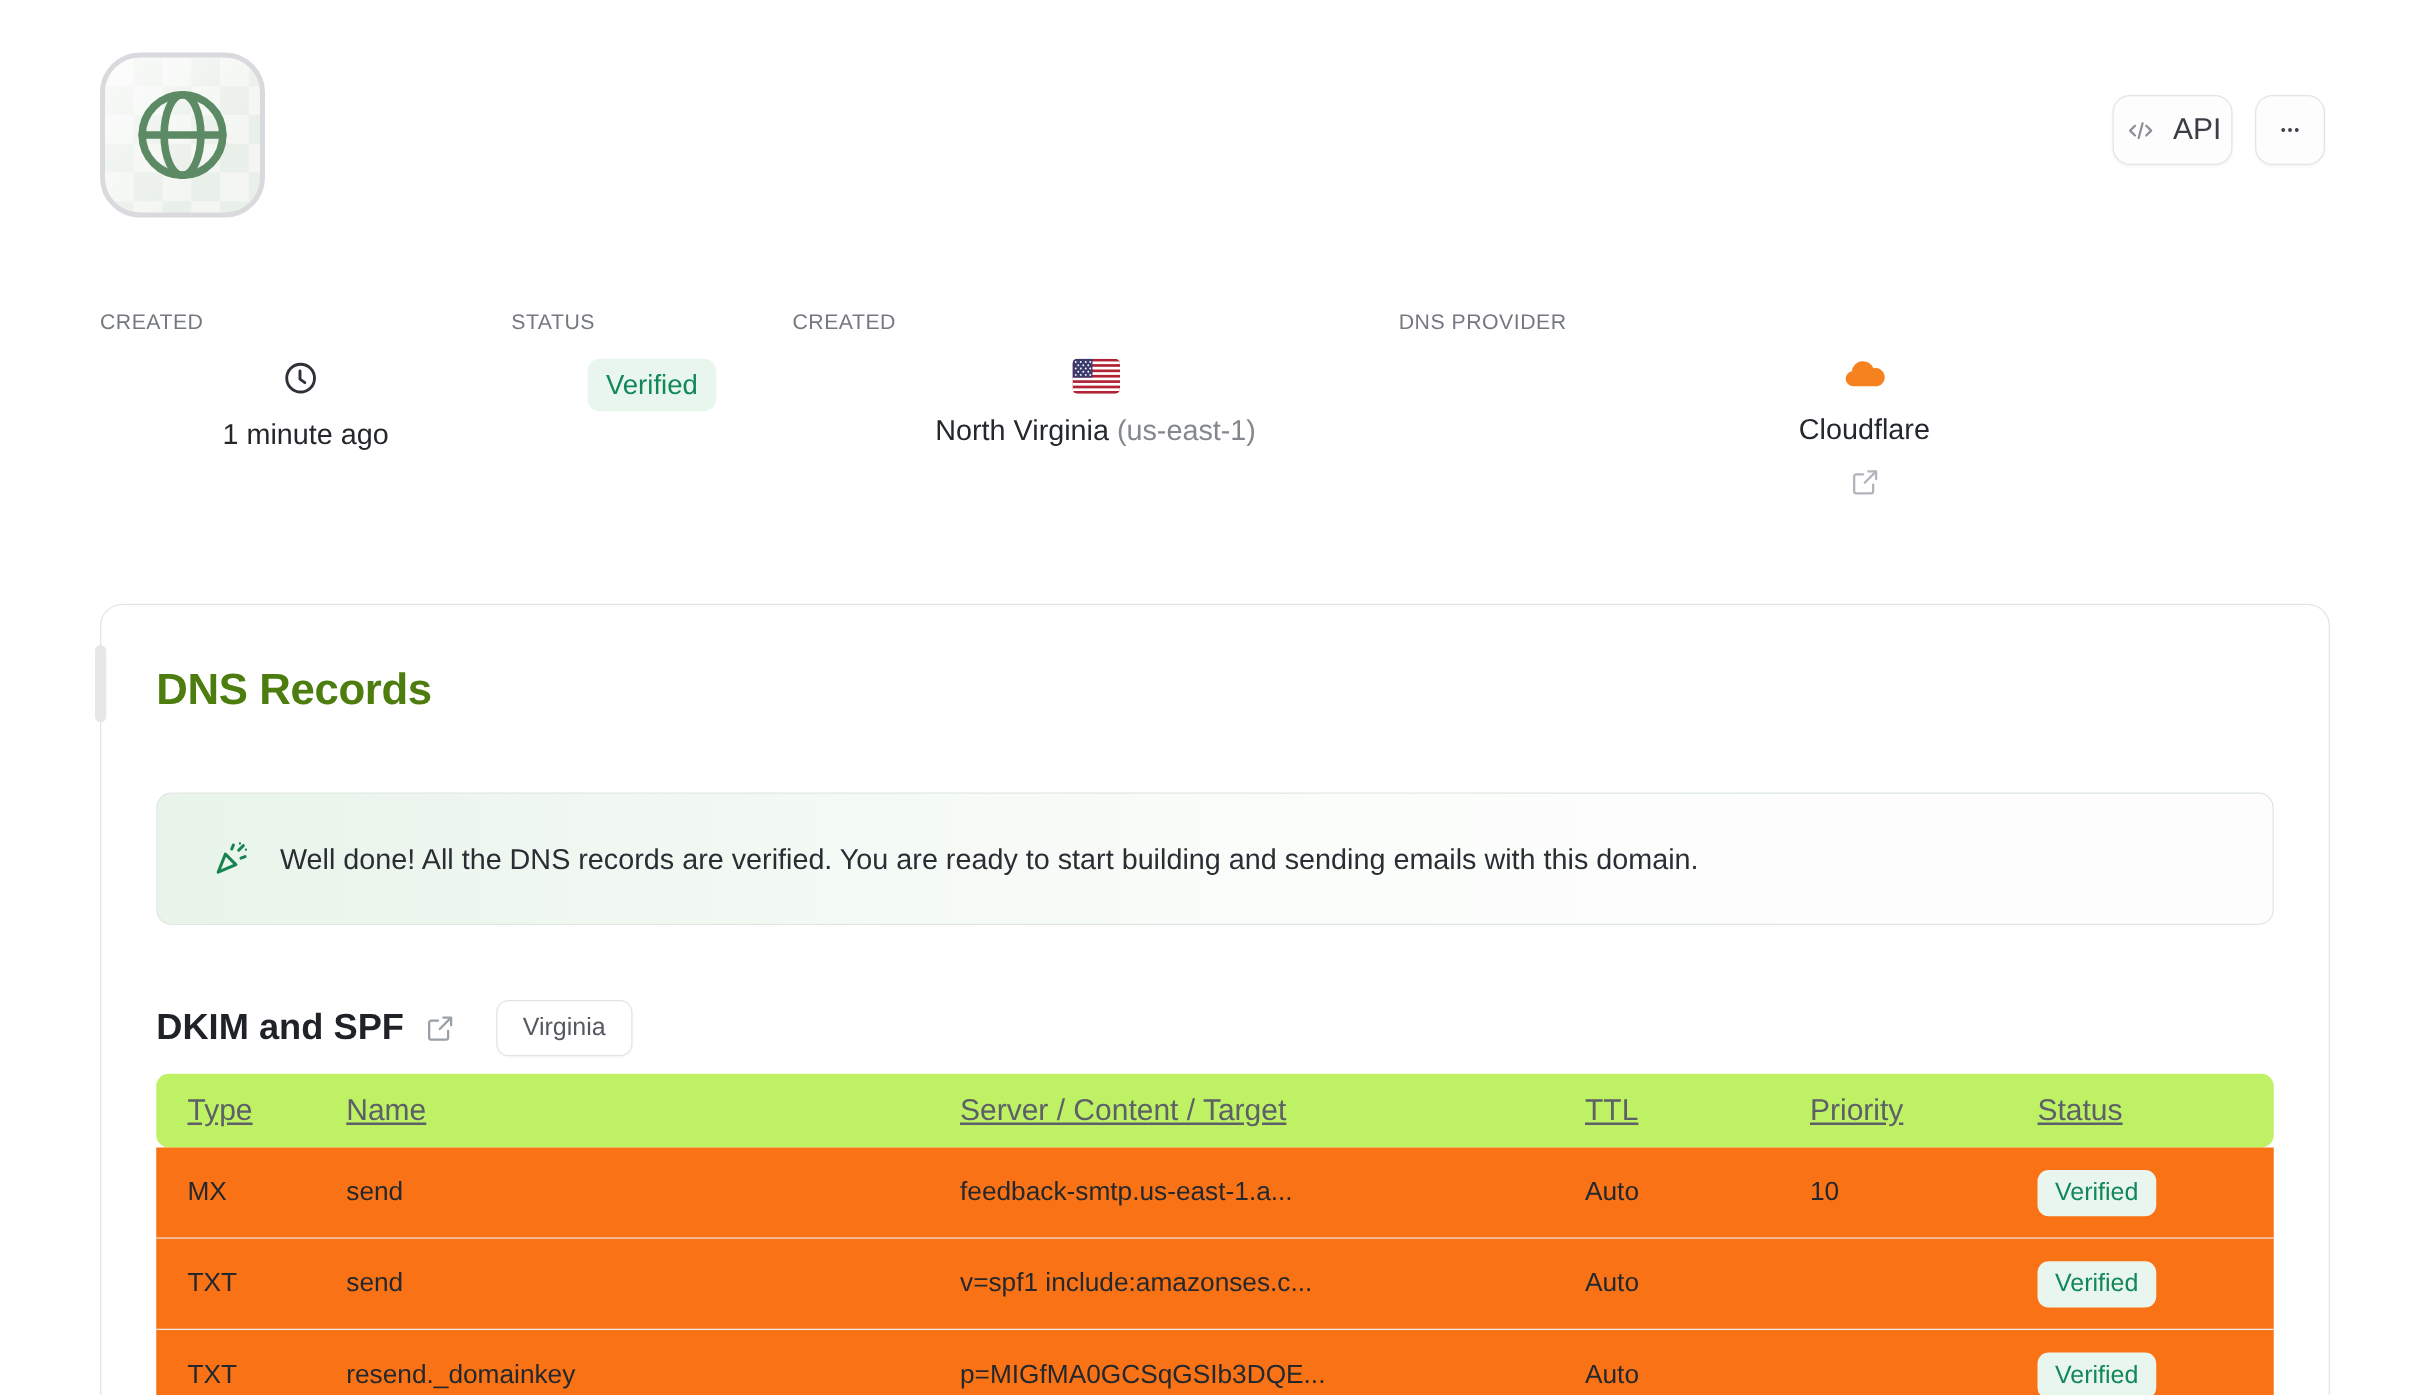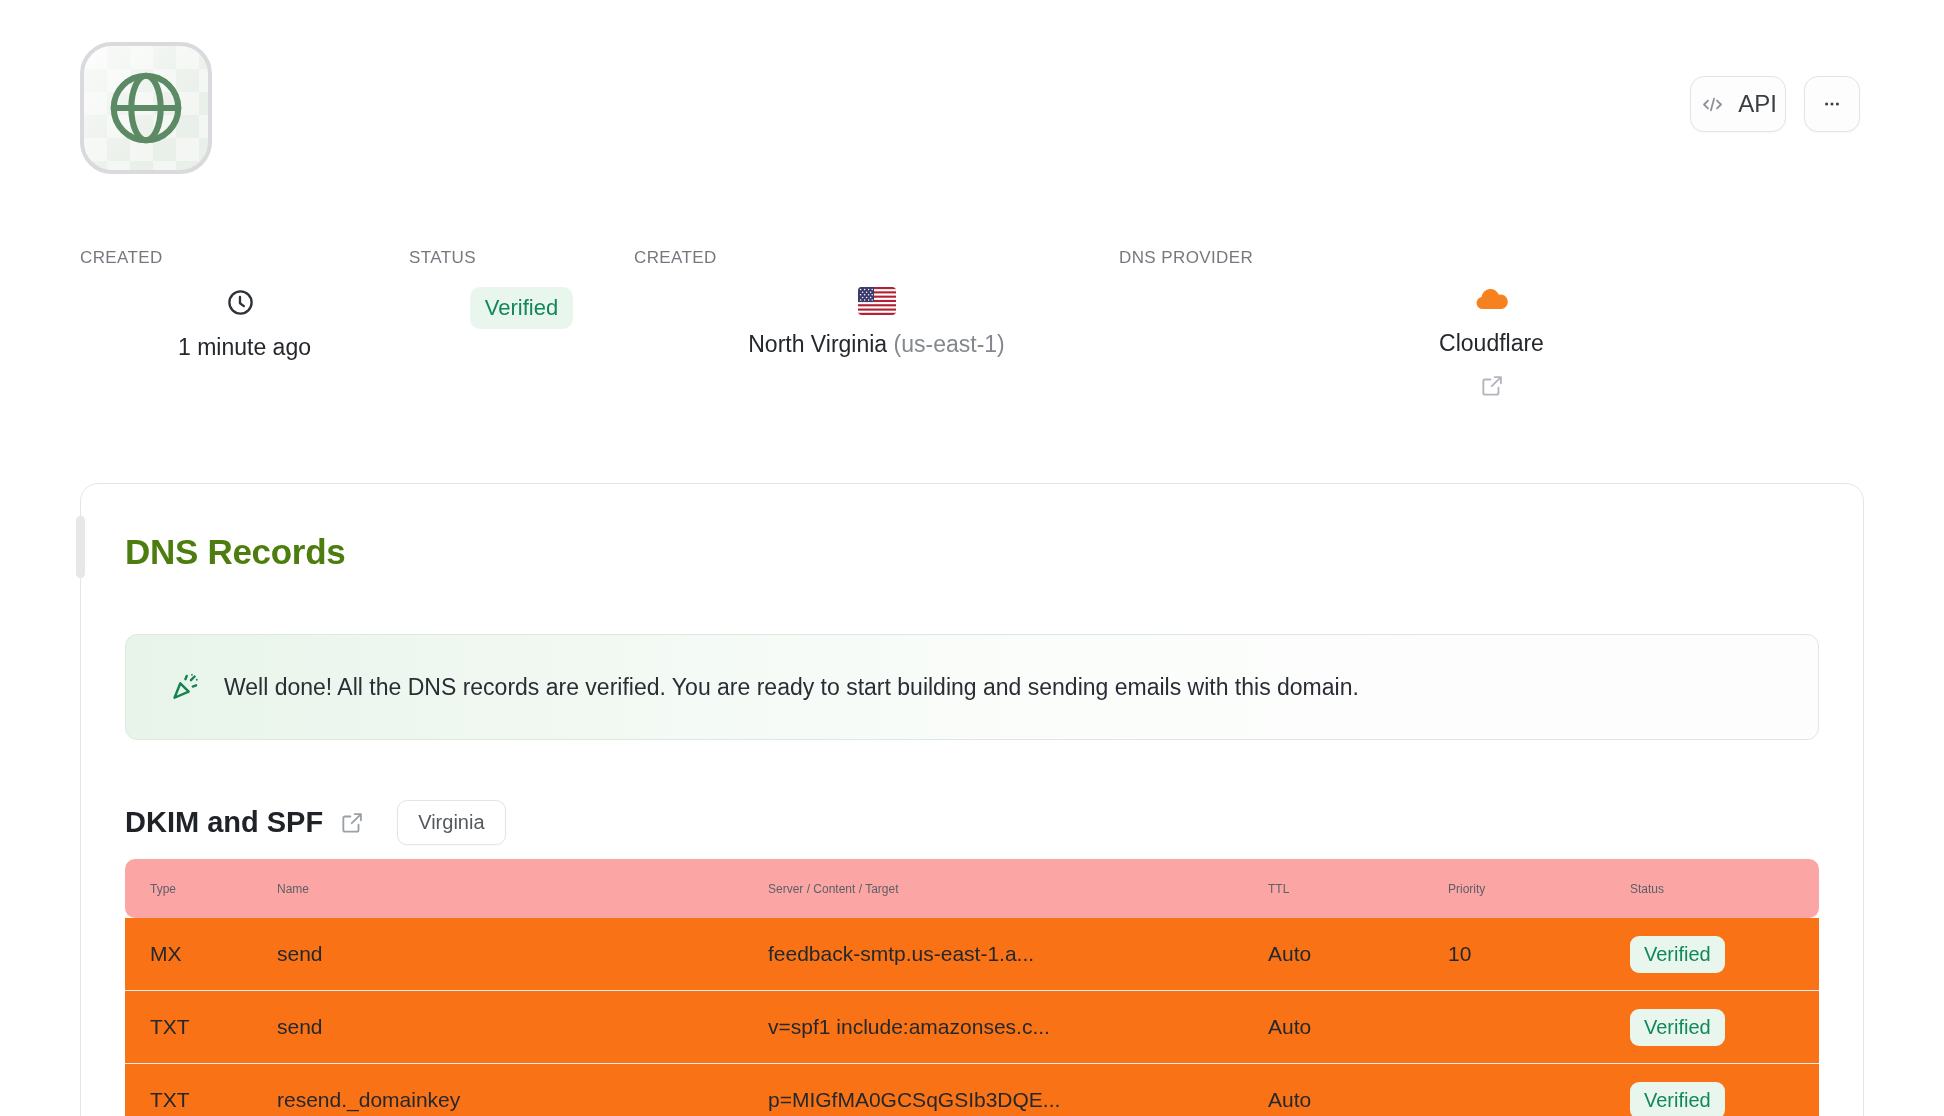--- a/index.html
+++ b/index.html
@@ -45,21 +45,21 @@
             background:linear-gradient(90deg,#e8f4ea 0%, #f2f9f3 28%, #fbfdfb 55%, #fdfdfd 100%); }
 
   .section-row { margin-top:60px; display:flex; align-items:center; gap:16px; }
   .section-title { font-size:29px; font-weight:700; color:#1f2328; }
   .chip { margin-left:16px; border:1px solid #e4e4e8; border-radius:10px; padding:10px 20px; font-size:20px; color:#55595f;
           background:#fff; box-shadow:0 1px 2px rgba(0,0,0,.03); }
 
   
   .table { margin-top:14px; }
   .thead, .trow { display:grid; grid-template-columns:152px 491px 500px 180px 182px 1fr; align-items:center; }
-  .thead { height:59px; background:#fca5a5; border-radius:10px; color:#5d6167; font-size:12px; font-weight:500; }
+  .thead { height:59px; background:#bef264; border-radius:10px; color:#5d6167; font-size:24px; font-weight:500;text-decoration:underline; }
   .thead > div:first-child, .trow > div:first-child { padding-left:25px; }
   .trow { height:73px; border-bottom:1px solid #ececef; font-size:21px; color:#24282d; background:#f97316; }
   .row-badge { display:inline-block; background:#e9f6ee; color:#11875a; border-radius:9px; padding:7px 14px; font-size:20px; }
 
   svg { display:block; }
 </style>
 </head>
 <body>
 
 <div class="page">

